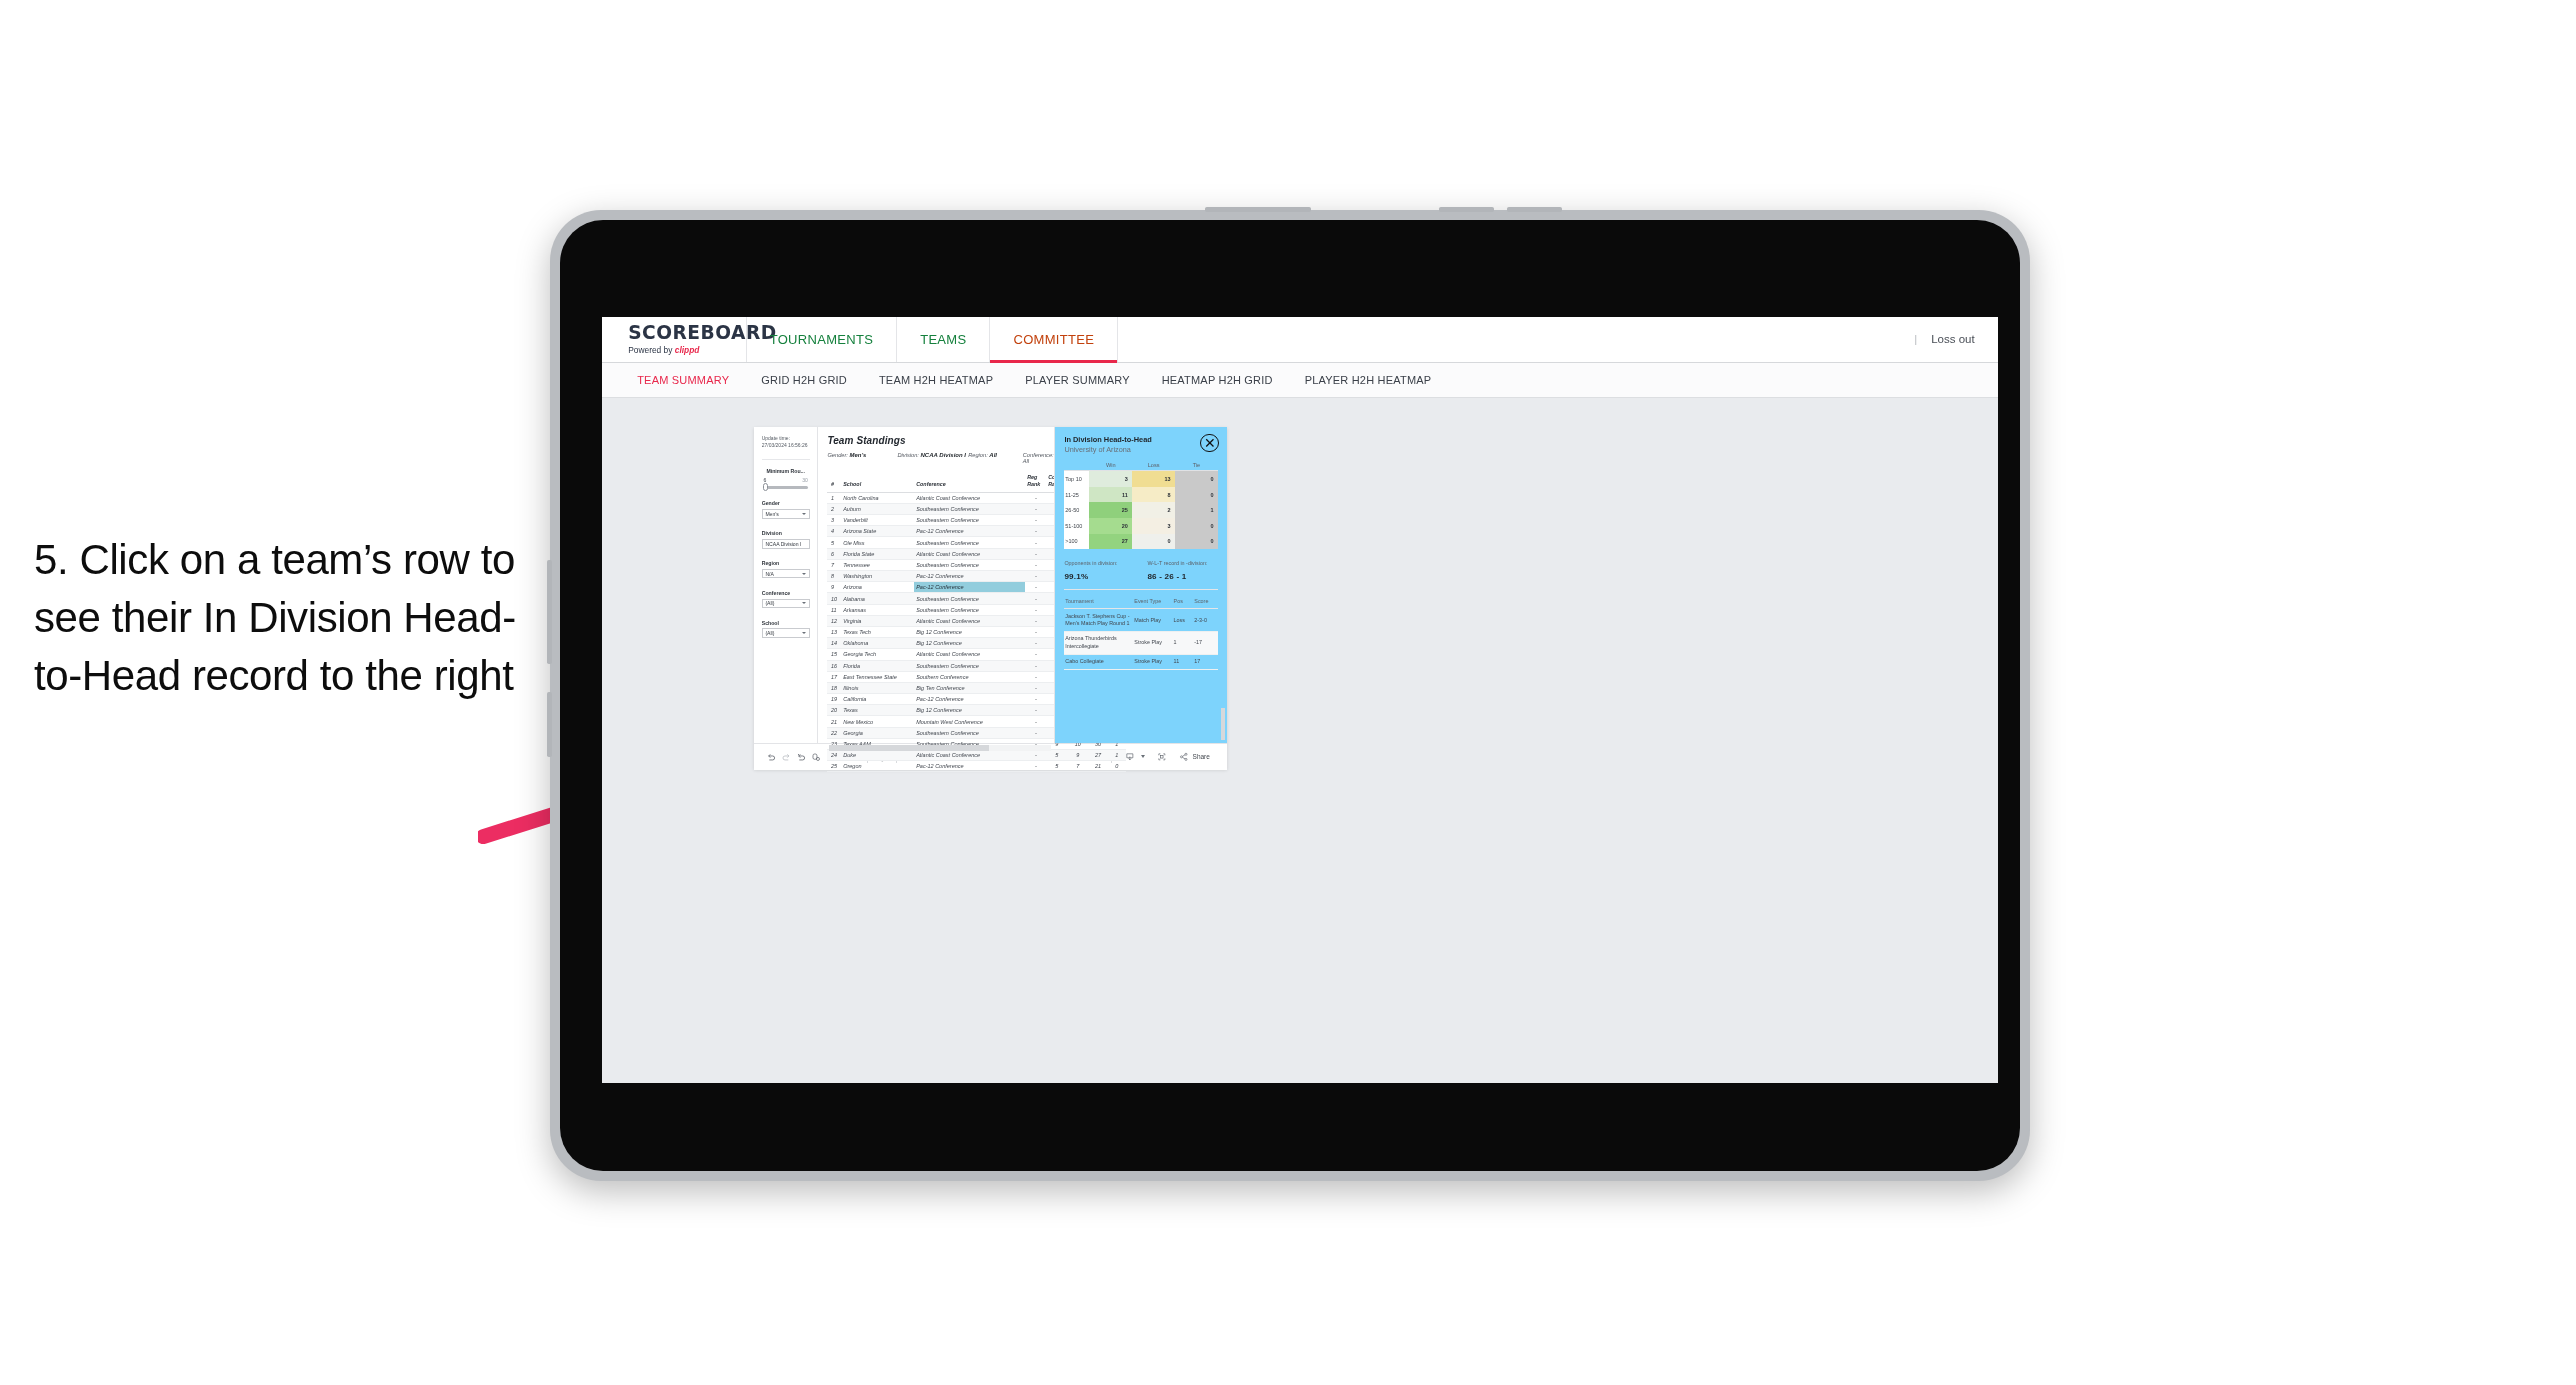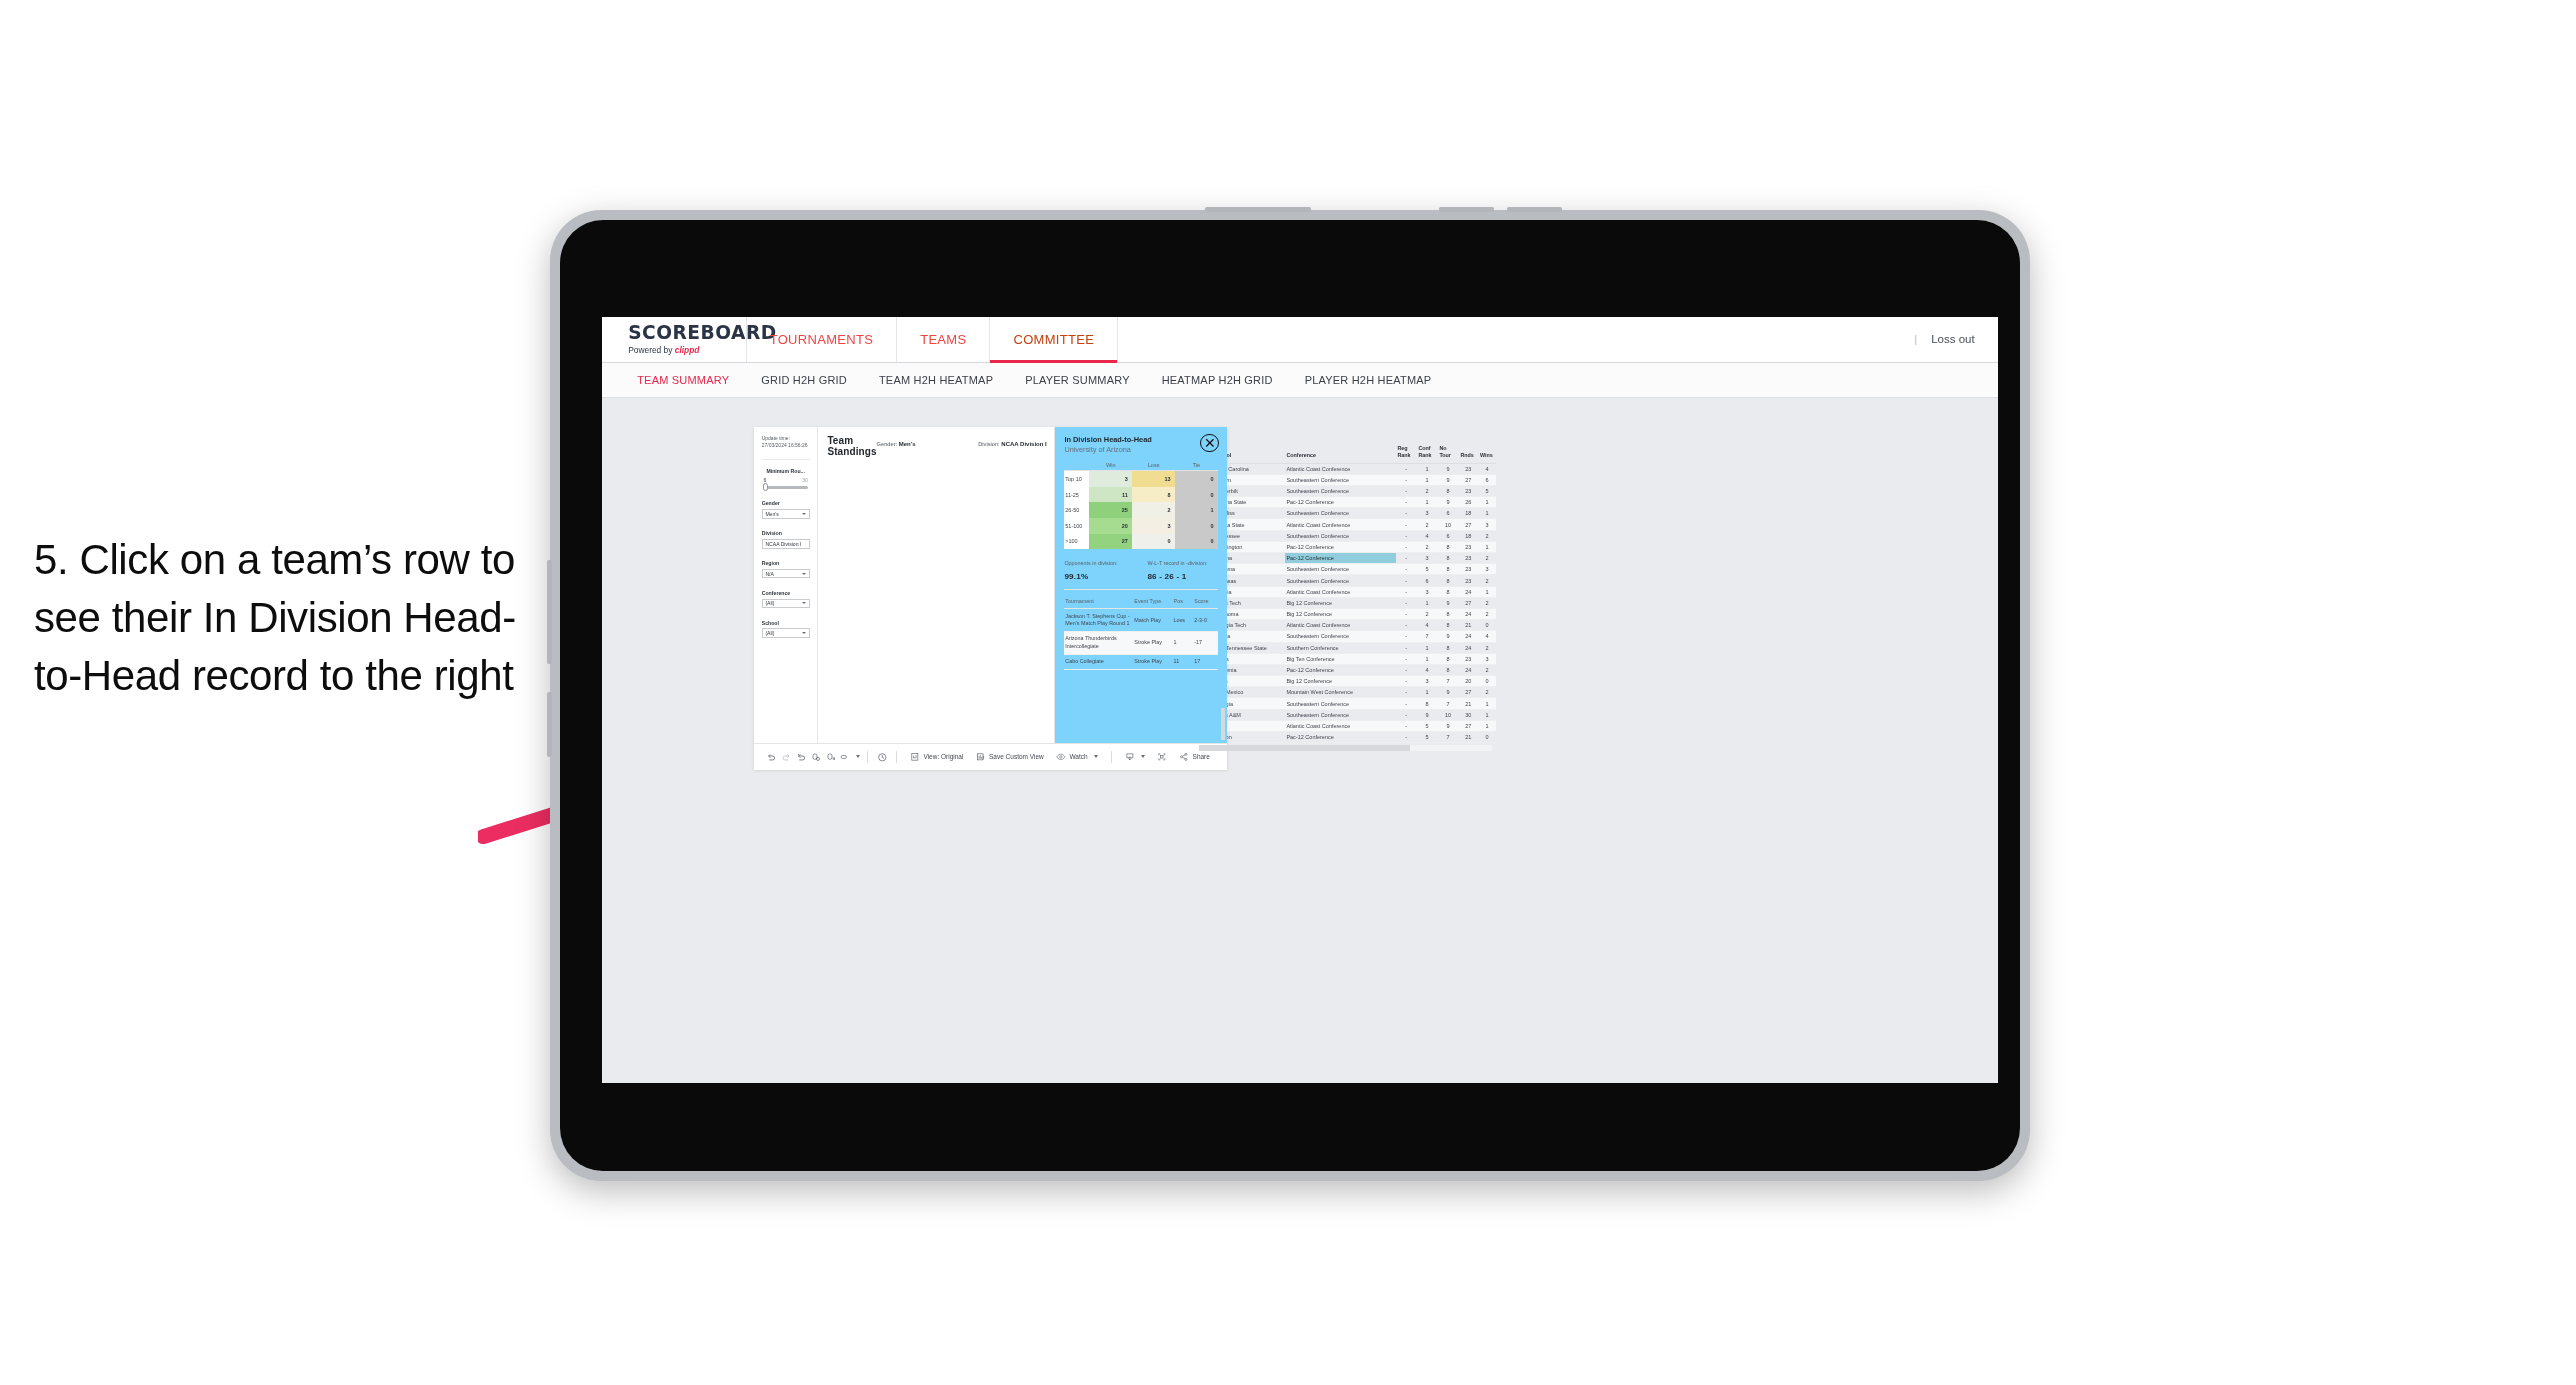--- a/index.html
+++ b/index.html
@@ -71,21 +71,21 @@
   }
   #logo-main {
     font-family: "DejaVu Sans", sans-serif;
     font-weight: 700; font-size: 18.6px; letter-spacing: 0.5px;
     color: #2b3445; line-height: 1;
   }
   #logo-sub { font-size: 8.4px; color:#2b3445; margin-top:2.7px; line-height:1; }
   #logo-sub .brand { color:#e8274b; font-weight:700; font-style: italic; }
   .topnav-item {
     display:flex; align-items:center; padding: 0 23px;
-    font-size: 13px; color:#ef4444; letter-spacing: 0.3px;
+    font-size: 13px; color:#15803d; letter-spacing: 0.3px;
     border-right: 0.9px solid #e4e5e8; cursor:pointer;
   }
   .topnav-item.active { position: relative; color:#c2410c; }
   .topnav-item.active::after {
     content:''; position:absolute; left:0; right:0; bottom:-0.9px; height:2.7px; background:#e8274b;
   }
   #signout-wrap {
     margin-left:auto; display:flex; align-items:center; gap:14px; padding-right: 23px;
     font-size: 11.5px; color:#4a4f57;
   }
@@ -133,21 +133,21 @@
   .f-group { margin-bottom: 11.5px; }
   #slider-vals { display:flex; justify-content:space-between; font-size:5.1px; color:#3b4049; margin: 2.7px 1.8px 1.8px 1.8px; }
   #slider-vals .max { color:#9aa0a8; }
   #slider-track { position:relative; height: 2.7px; background:#b6b9be; border-radius:1.8px; margin: 3.5px 1.8px 0 1.8px; }
   #slider-knob {
     position:absolute; left:-0.9px; top:-2.7px; width:5.3px; height:8px;
     background:#fff; border:0.9px solid #8d9198; border-radius:2.7px;
   }
 
   
-  #center { flex: 1; min-width:0; padding: 8px 0 0 9.7px; display:flex; flex-direction:row; }
+  #center { flex: 1; min-width:0; padding: 8px 0 0 9.7px; display:flex; flex-direction:column;font-style:italic; }
   #panel-title { font-size: 10px; font-weight:700; color:#23282f; letter-spacing:0.1px; }
   #meta-row { display:flex; margin-top: 6.2px; font-size: 5.7px; color:#51565e; }
   #meta-row .m { margin-right: 0; }
   #meta-row b { color:#1f2429; font-weight:700; font-size:6px; }
   #meta-row .m1 { width: 104px; }
   #meta-row .m2 { width: 105px; }
   #meta-row .m3 { width: 81px; }
   #table-wrap { margin-top: 7px; position:relative; flex:1; min-height:0; }
   table#standings { width: 100%; border-collapse: collapse; table-layout: fixed; }
   #standings thead th {

